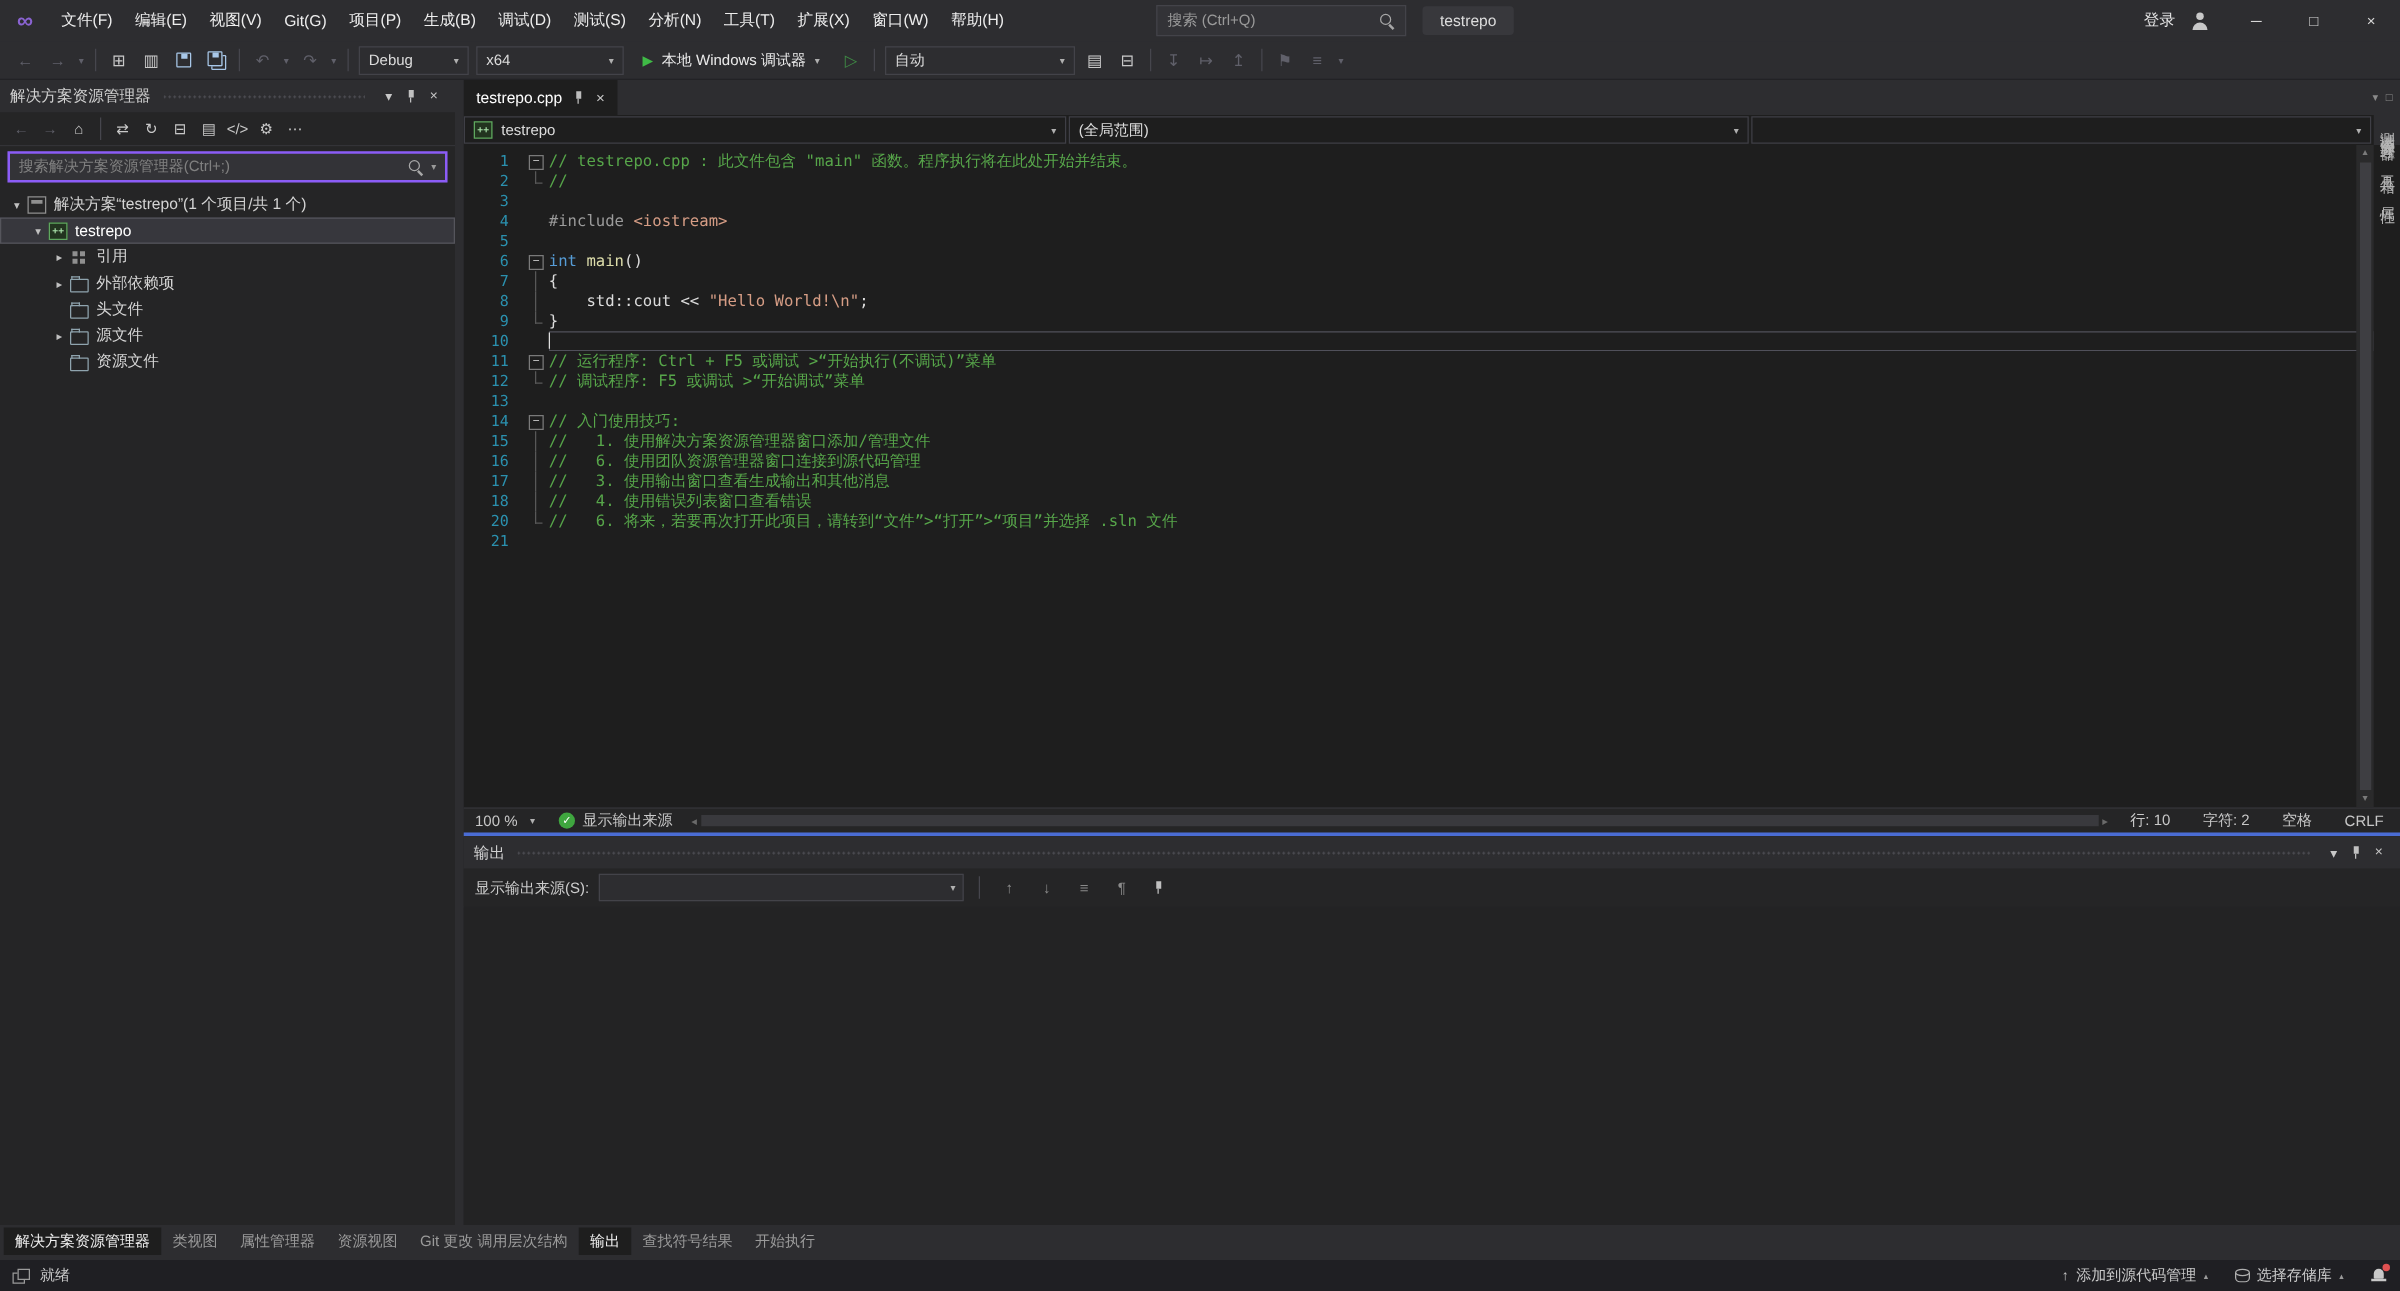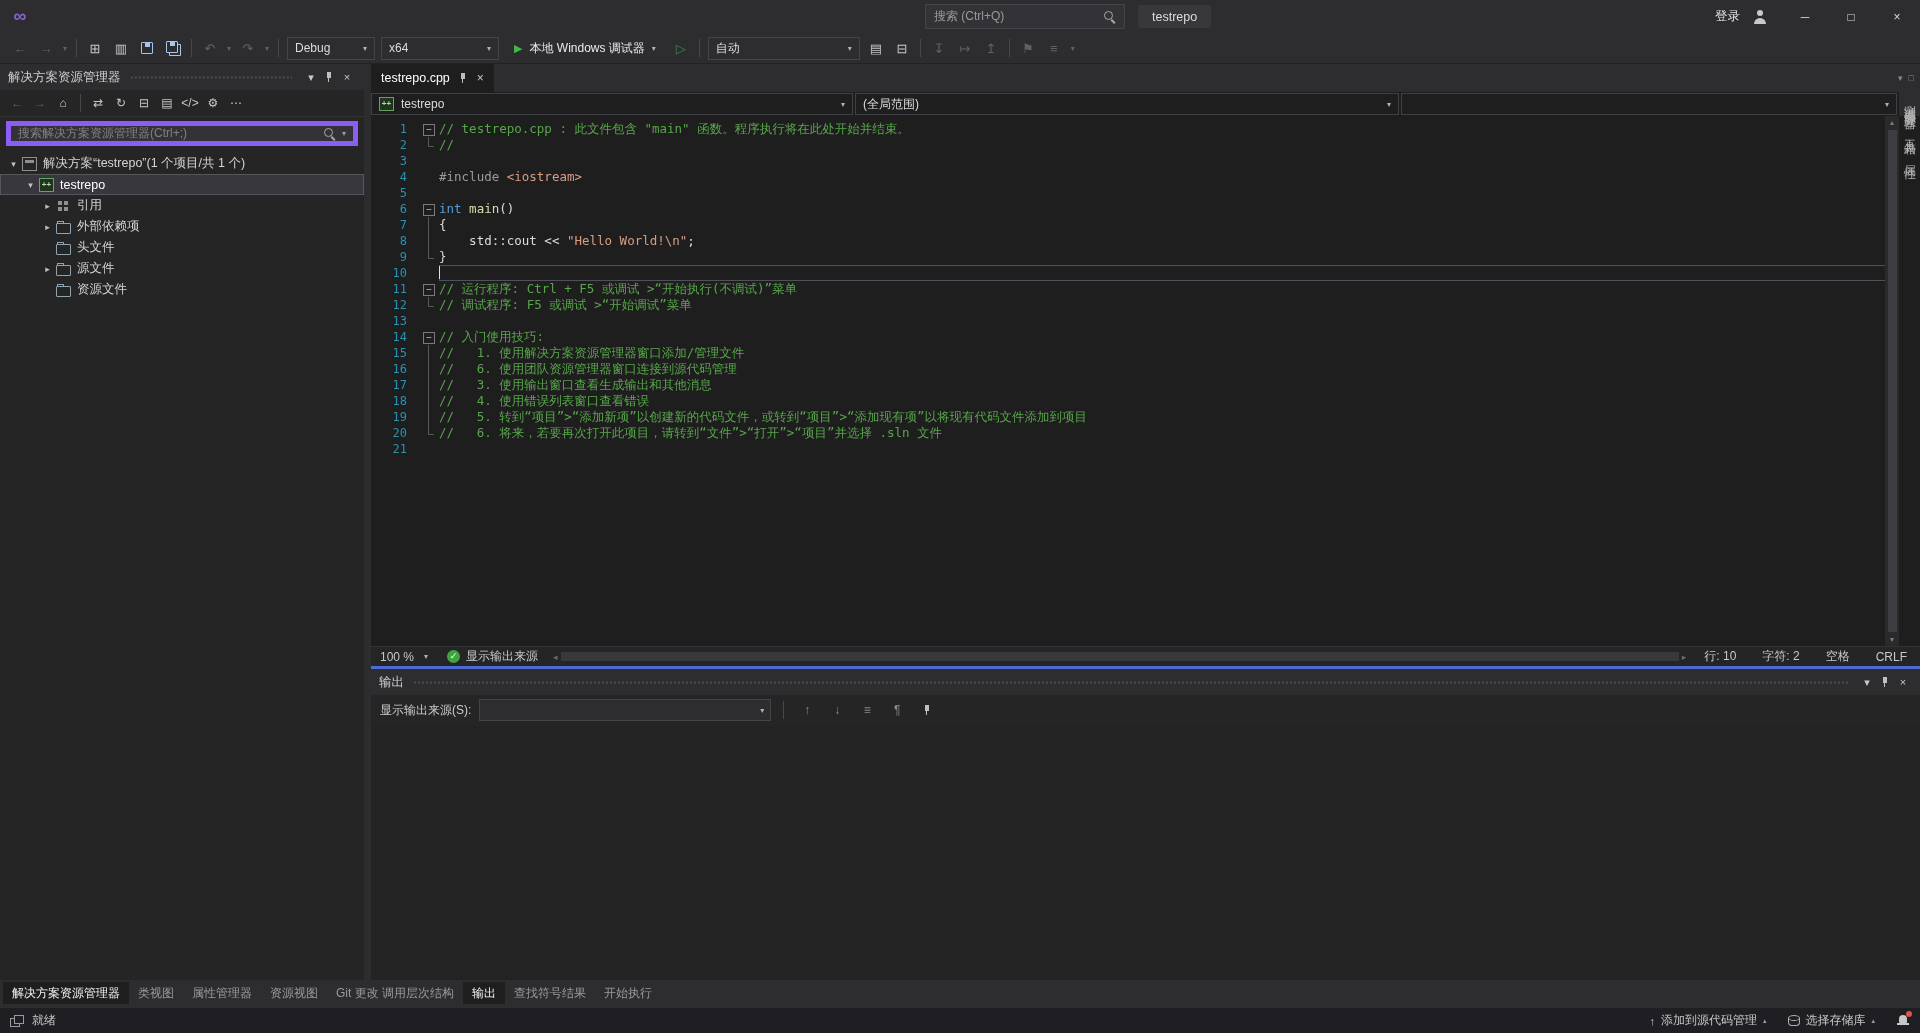--- a/index.html
+++ b/index.html
@@ -70,21 +70,21 @@
           background-size:4px 4px; background-position:center; }
   .th-icon { width:18px; height:18px; display:flex; align-items:center; justify-content:center;
              color:#c8c8c8; font-size:11px; }
 
   
   .left-dock { position:absolute; left:0; top:64px; width:364px; height:916px; background:#252526; }
   .se-toolbar { height:27px; display:flex; align-items:center; gap:3px; padding:0 7px;
                 border-bottom:1px solid #333337; background:#252526; }
   .se-ico { width:20px; height:20px; display:flex; align-items:center; justify-content:center;
             color:#c8c8c8; font-size:12px; }
-  .se-search { margin:4px 6px; height:25px; background:#333337; border:5px solid #8b5cf6;
+  .se-search { margin:4px 6px; height:25px; background:#333337; border:2px solid #8b5cf6;
                display:flex; align-items:center; padding:0 7px; font-size:12px; color:#808080; gap:6px; }
   .se-search .mag { margin-left:auto; }
   .mini-caret { font-size:8px; color:#9a9a9a; }
   .tree { padding-top:3px; }
   .tree-row { display:flex; align-items:center; height:21px; font-size:12.5px; color:#d4d4d4; }
   .tree-row.selected { background:#37373d; outline:1px solid #55555c; outline-offset:-1px; color:#ffffff; }
   .tree-arrow { width:15px; flex:0 0 15px; font-size:9px; color:#c0c0c0; text-align:center; }
   .tree-icon { width:15px; height:14px; margin:0 6px 0 1px; flex:0 0 15px; position:relative; display:inline-block; }
   .ico-solution { border:1px solid #8f8f8f; }
   .ico-solution::before { content:''; position:absolute; left:2px; top:2px; right:2px; height:3px; background:#8f8f8f; }
@@ -195,20 +195,35 @@
   .bell::after { content:''; position:absolute; left:0; top:9px; width:12px; height:2px; background:#c8c8c8; }
   .bell-badge { position:absolute; right:-3px; top:-3px; width:6px; height:6px; border-radius:50%; background:#e05151; }
 </style>
 </head>
 <body>
 
 <div class="app">
 
   <div class="titlebar">
     <div class="vs-logo">∞</div>
+    <div class="menubar">
+        <div class="menu-item">文件(F)</div>
+        <div class="menu-item">编辑(E)</div>
+        <div class="menu-item">视图(V)</div>
+        <div class="menu-item">Git(G)</div>
+        <div class="menu-item">项目(P)</div>
+        <div class="menu-item">生成(B)</div>
+        <div class="menu-item">调试(D)</div>
+        <div class="menu-item">测试(S)</div>
+        <div class="menu-item">分析(N)</div>
+        <div class="menu-item">工具(T)</div>
+        <div class="menu-item">扩展(X)</div>
+        <div class="menu-item">窗口(W)</div>
+        <div class="menu-item">帮助(H)</div>
+      </div>
     <div class="title-search">
       <span class="title-search-text">搜索 (Ctrl+Q)</span>
       <span class="mag"></span>
     </div>
     <div class="sol-badge">testrepo</div>
     <div class="title-right">
       <span class="signin">登录</span>
       <span class="person"></span>
       <span class="winbtn">─</span>
       <span class="winbtn">□</span>
@@ -377,21 +392,20 @@
         <div class="code-line"><span class="ln">9</span><span class="fold f-end"></span><span class="ctext"><span class="tk-pl">}</span></span></div>
         <div class="code-line current"><span class="ln">10</span><span class="fold"></span><span class="ctext"></span></div>
         <div class="code-line"><span class="ln">11</span><span class="fold f-box"></span><span class="ctext"><span class="tk-cm">// 运行程序: Ctrl + F5 或调试 &gt;“开始执行(不调试)”菜单</span></span></div>
         <div class="code-line"><span class="ln">12</span><span class="fold f-end"></span><span class="ctext"><span class="tk-cm">// 调试程序: F5 或调试 &gt;“开始调试”菜单</span></span></div>
         <div class="code-line"><span class="ln">13</span><span class="fold"></span><span class="ctext"></span></div>
         <div class="code-line"><span class="ln">14</span><span class="fold f-box"></span><span class="ctext"><span class="tk-cm">// 入门使用技巧: </span></span></div>
         <div class="code-line"><span class="ln">15</span><span class="fold f-bar"></span><span class="ctext"><span class="tk-cm">//   1. 使用解决方案资源管理器窗口添加/管理文件</span></span></div>
         <div class="code-line"><span class="ln">16</span><span class="fold f-bar"></span><span class="ctext"><span class="tk-cm">//   6. 使用团队资源管理器窗口连接到源代码管理</span></span></div>
         <div class="code-line"><span class="ln">17</span><span class="fold f-bar"></span><span class="ctext"><span class="tk-cm">//   3. 使用输出窗口查看生成输出和其他消息</span></span></div>
         <div class="code-line"><span class="ln">18</span><span class="fold f-bar"></span><span class="ctext"><span class="tk-cm">//   4. 使用错误列表窗口查看错误</span></span></div>
-        <div class="code-line"><span class="ln">19</span><span class="fold f-bar"></span><span class="ctext"><span class="tk-cm">//   5. 转到“项目”&gt;“添加新项”以创建新的代码文件，或转到“项目”&gt;“添加现有项”以将现有代码文件添加到项目</span></span></div>
         <div class="code-line"><span class="ln">20</span><span class="fold f-end"></span><span class="ctext"><span class="tk-cm">//   6. 将来，若要再次打开此项目，请转到“文件”&gt;“打开”&gt;“项目”并选择 .sln 文件</span></span></div>
         <div class="code-line"><span class="ln">21</span><span class="fold"></span><span class="ctext"></span></div>
       </div>
     <div class="vscroll">
       <span class="sb-arrow">▲</span>
       <div class="sb-thumb"></div>
       <span class="sb-arrow">▼</span>
     </div>
   </div>
 

